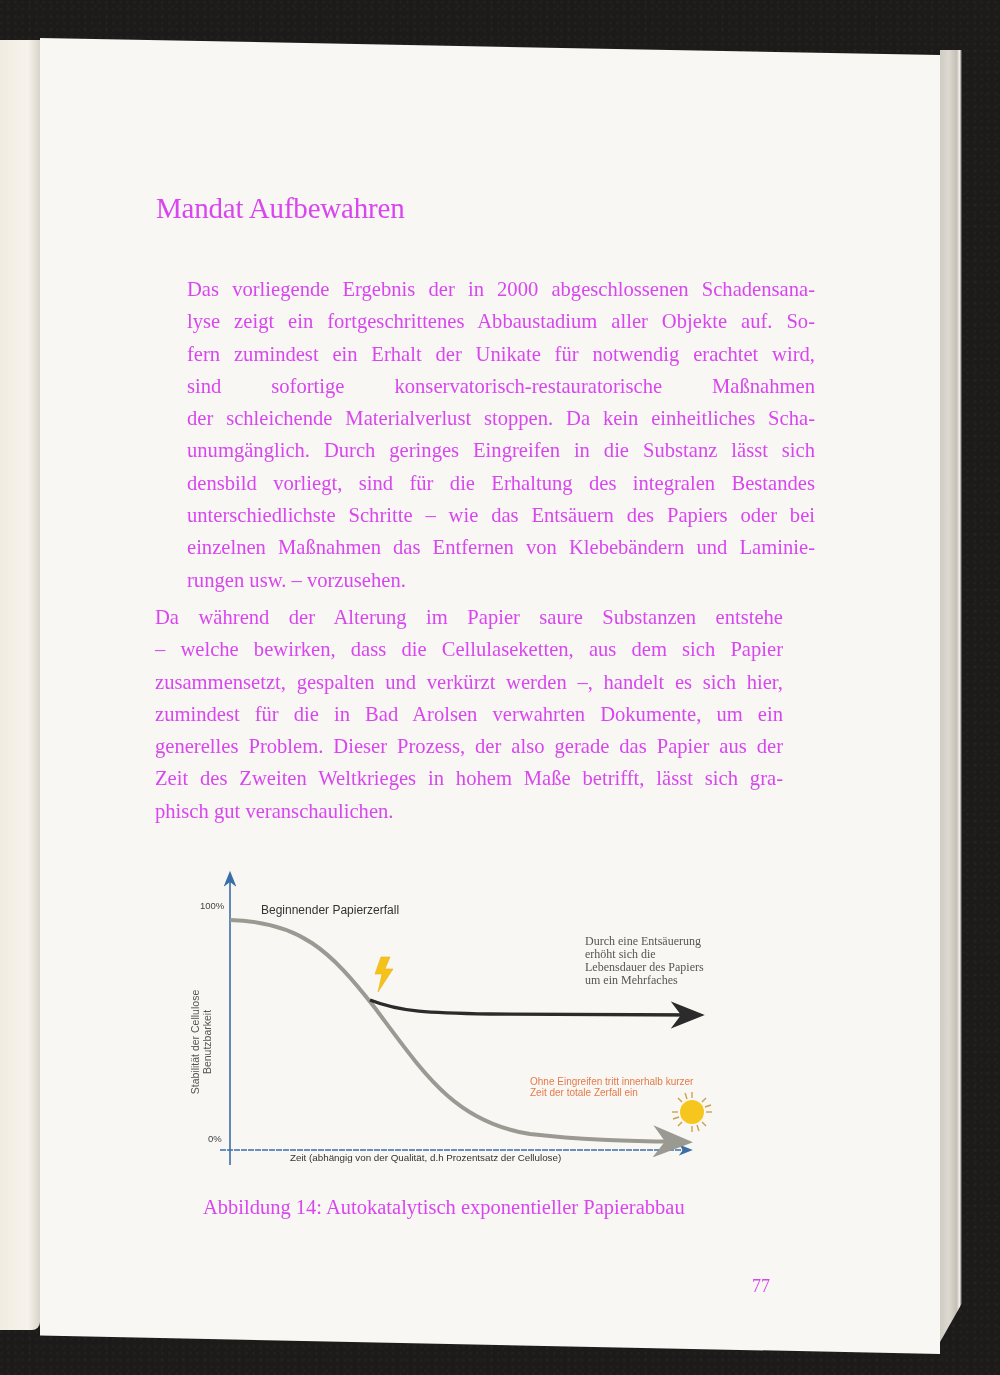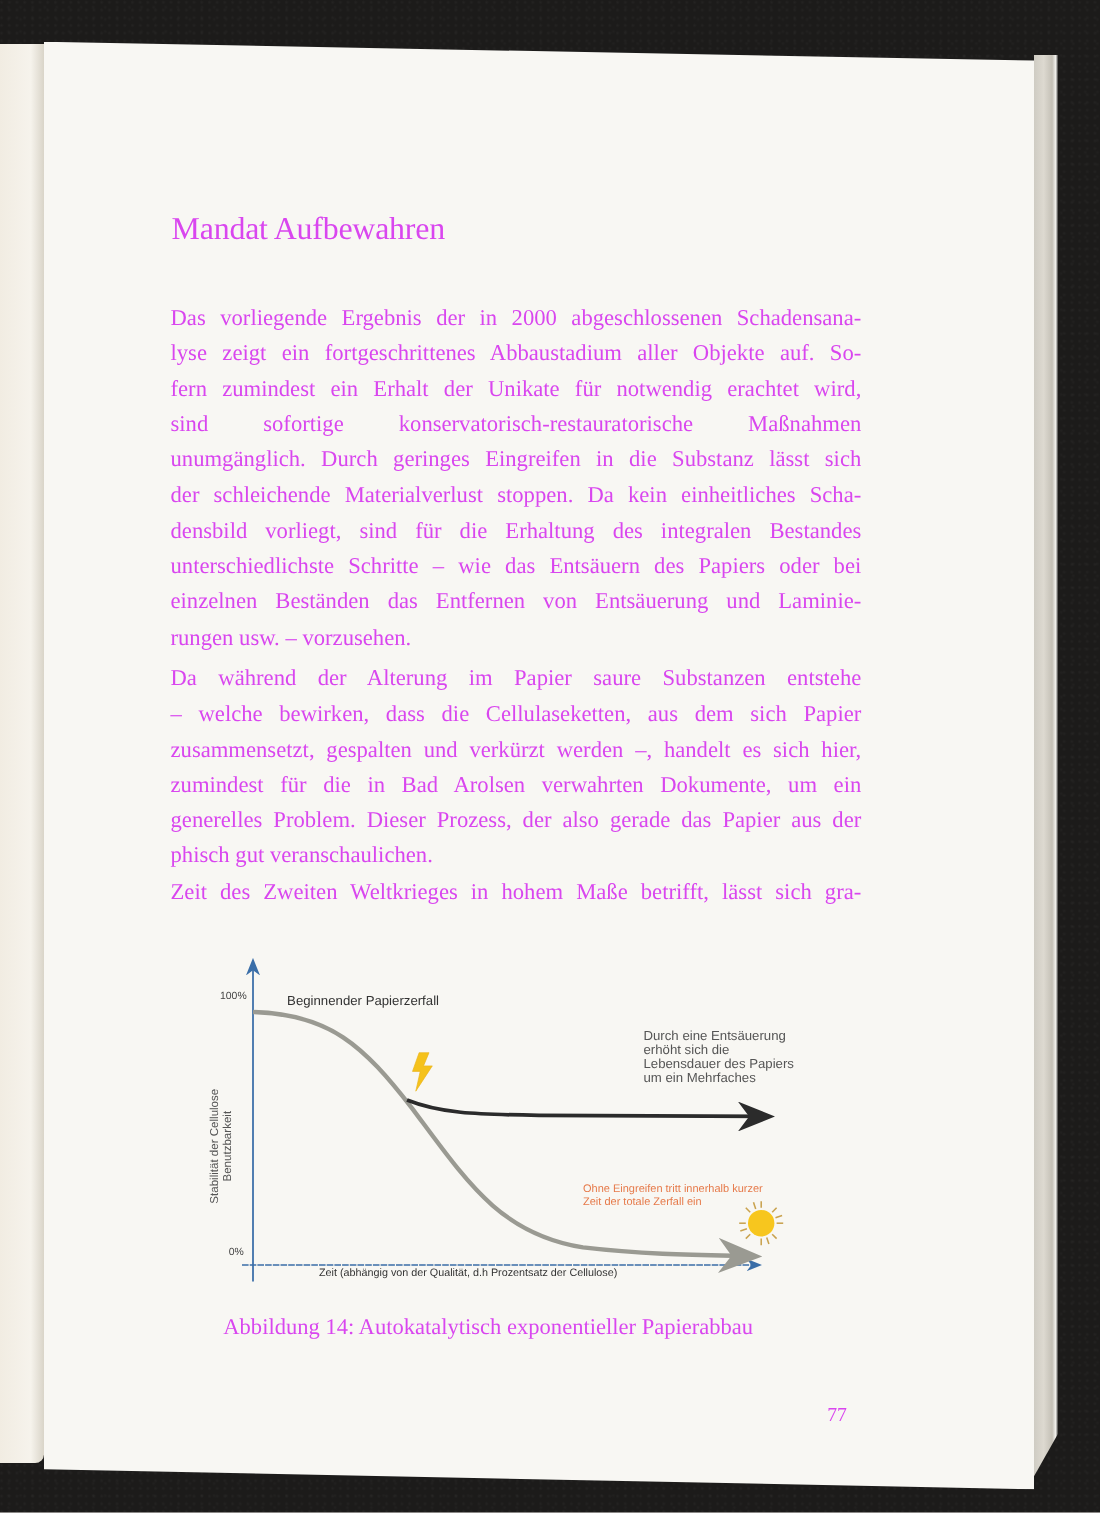--- a/index.html
+++ b/index.html
@@ -30,36 +30,36 @@
     .heading {
       position: absolute; left: 156px; top: 192px;
       font-size: 29px; letter-spacing: -0.2px;
     }
     .para {
       position: absolute; left: 155px; width: 628px;
       font-size: 20.6px; line-height: 32.3px; text-align: justify;
     }
     .para .line { display: block; text-align-last: justify; white-space: nowrap; }
     .para .line.last { text-align-last: left; }
-    #p1 { top: 273px; }
+    #p1 { top: 273px; margin-left: 32px; }
     #p2 { top: 601px; }
     .chart {
       position: absolute; left: 190px; top: 860px; width: 560px; height: 310px;
     }
     .chart svg { position: absolute; left: 0; top: 0; }
     .sans { font-family: "Liberation Sans", "DejaVu Sans", sans-serif; }
     .tick { position: absolute; font-size: 9.5px; color: #444; }
     .ylabel {
       position: absolute; left: -64px; top: 170px; width: 150px;
       transform: rotate(-90deg); font-size: 10.5px; line-height: 12px; color: #555; text-align: center;
     }
     .anno-top { position: absolute; left: 71px; top: 43px; font-size: 12px; color: #333; }
     .anno-right {
       position: absolute; left: 395px; top: 75px; font-size: 12px; line-height: 13px; color: #555;
-      font-family: Liberation Sans, sans-serif;
+      font-family: Liberation Serif, serif;
     }
     .anno-orange { position: absolute; left: 340px; top: 216px; font-size: 10px; line-height: 11px; color: #e67a4a; }
     .xlabel { position: absolute; left: 100px; top: 292px; font-size: 9.8px; color: #333; }
     .caption {
       position: absolute; left: 203px; top: 1196px; font-size: 20.5px;
     }
     .page-num { position: absolute; left: 752px; top: 1276px; font-size: 18px; }
   </style>
 </head>
 <body>
@@ -68,36 +68,36 @@
 <div class="page"></div>
 <div class="page-edge"></div>
 
 <div class="heading serif">Mandat Aufbewahren</div>
 
 <div class="para serif" id="p1">
   <span class="line">Das vorliegende Ergebnis der in 2000 abgeschlossenen Schadensana-</span>
   <span class="line">lyse zeigt ein fortgeschrittenes Abbaustadium aller Objekte auf. So-</span>
   <span class="line">fern zumindest ein Erhalt der Unikate für notwendig erachtet wird,</span>
   <span class="line">sind sofortige konservatorisch-restauratorische Maßnahmen</span>
+  <span class="line">der schleichende Materialverlust stoppen. Da kein einheitliches Scha-</span>
   <span class="line">unumgänglich. Durch geringes Eingreifen in die Substanz lässt sich</span>
-  <span class="line">der schleichende Materialverlust stoppen. Da kein einheitliches Scha-</span>
   <span class="line">densbild vorliegt, sind für die Erhaltung des integralen Bestandes</span>
   <span class="line">unterschiedlichste Schritte – wie das Entsäuern des Papiers oder bei</span>
-  <span class="line">einzelnen Beständen das Entfernen von Entsäuerung und Laminie-</span>
+  <span class="line">einzelnen Maßnahmen das Entfernen von Klebebändern und Laminie-</span>
   <span class="line last">rungen usw. – vorzusehen.</span>
 </div>
 
 <div class="para serif" id="p2">
   <span class="line">Da während der Alterung im Papier saure Substanzen entstehe</span>
   <span class="line">– welche bewirken, dass die Cellulaseketten, aus dem sich Papier</span>
   <span class="line">zusammensetzt, gespalten und verkürzt werden –, handelt es sich hier,</span>
   <span class="line">zumindest für die in Bad Arolsen verwahrten Dokumente, um ein</span>
   <span class="line">generelles Problem. Dieser Prozess, der also gerade das Papier aus der</span>
+  <span class="line">Zeit des Zweiten Weltkrieges in hohem Maße betrifft, lässt sich gra-</span>
   <span class="line last">phisch gut veranschaulichen.</span>
-  <span class="line">Zeit des Zweiten Weltkrieges in hohem Maße betrifft, lässt sich gra-</span>
 </div>
 
 <div class="chart sans">
   <svg width="560" height="310" viewBox="0 0 560 310">
     <defs>
       <marker id="arrBlue" markerWidth="10" markerHeight="8" refX="8" refY="4" orient="auto">
         <path d="M0,0 L10,4 L0,8 L3,4 Z" fill="#3a6ea8"></path>
       </marker>
       <marker id="arrDark" markerWidth="10" markerHeight="8" refX="8" refY="4" orient="auto">
         <path d="M0,0 L10,4 L0,8 L3,4 Z" fill="#2b2b2b"></path>

